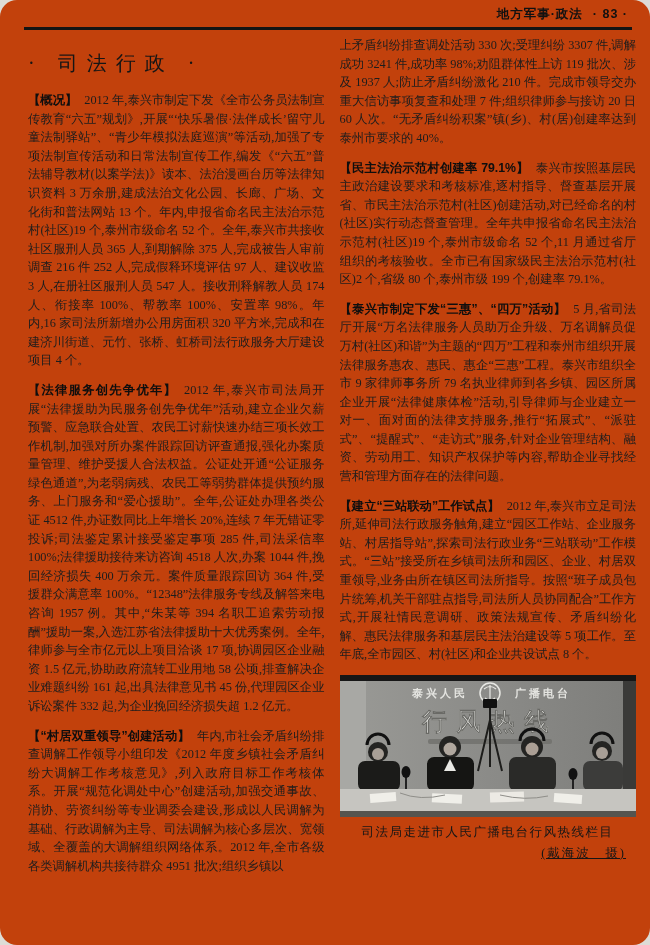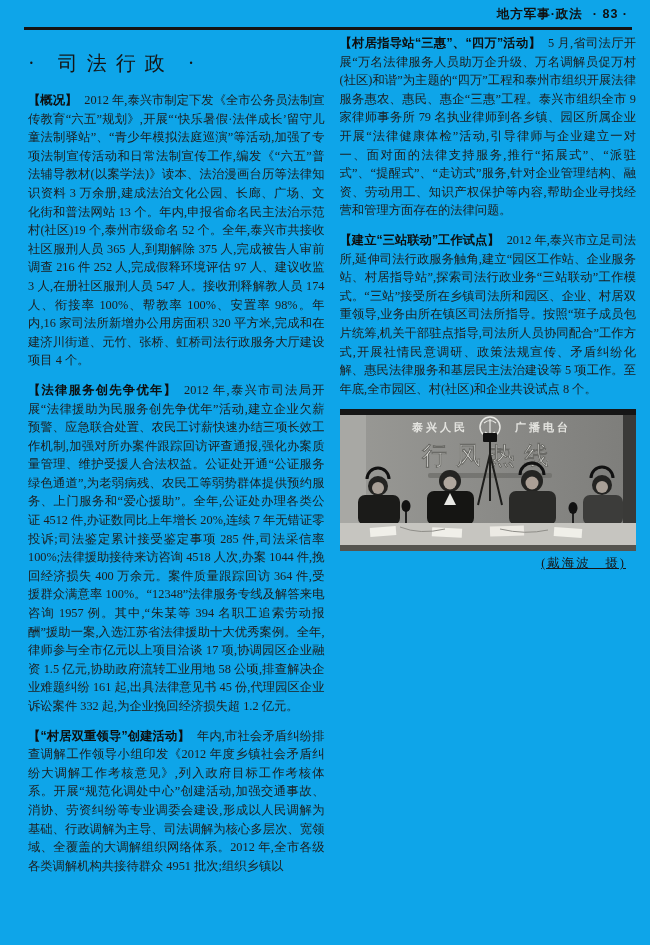--- a/index.html
+++ b/index.html
@@ -1,19 +1,19 @@
 <!DOCTYPE html>
 <html><head>
 <meta charset="utf-8">
 <style>
   html,body{margin:0;padding:0;background:#dddcd6;}
   .page{
     position:relative;width:650px;height:945px;margin:0 auto;
-    background:#0ea5e9;overflow:hidden;
-    font-family:"Liberation Serif","DejaVu Serif",serif;color:#1c1c1c;
+    background:#c2410c;overflow:hidden;
+    font-family:"Liberation Serif","DejaVu Serif",serif;color:#1c1c1c;border-radius:17px;
   }
   .running-head{
     position:absolute;top:6px;right:22px;
     font-family:"Liberation Sans","DejaVu Sans",sans-serif;
     font-weight:700;font-size:12.5px;letter-spacing:1px;color:#111;
     display:flex;gap:10px;align-items:baseline;
   }
   .head-rule{position:absolute;top:27px;left:24px;right:18px;height:3px;background:#141414;}
   .columns{
     position:absolute;top:34px;left:28px;right:14px;bottom:0;
@@ -65,23 +65,25 @@
       <h1 class="sec-title">· 司法行政 ·</h1>
 
       <p class="para"><b class="ph">【概况】</b><span>2012 年,泰兴市制定下发《全市公务员法制宣传教育“六五”规划》,开展“‘快乐暑假·法伴成长’留守儿童法制驿站”、“青少年模拟法庭巡演”等活动,加强了专项法制宣传活动和日常法制宣传工作,编发《“六五”普法辅导教材(以案学法)》读本、法治漫画台历等法律知识资料 3 万余册,建成法治文化公园、长廊、广场、文化街和普法网站 13 个。年内,申报省命名民主法治示范村(社区)19 个,泰州市级命名 52 个。全年,泰兴市共接收社区服刑人员 365 人,到期解除 375 人,完成被告人审前调查 216 件 252 人,完成假释环境评估 97 人、建议收监 3 人,在册社区服刑人员 547 人。接收刑释解教人员 174 人、衔接率 100%、帮教率 100%、安置率 98%。年内,16 家司法所新增办公用房面积 320 平方米,完成和在建济川街道、元竹、张桥、虹桥司法行政服务大厅建设项目 4 个。</span></p>
 
       <p class="para"><b class="ph">【法律服务创先争优年】</b><span>2012 年,泰兴市司法局开展“法律援助为民服务创先争优年”活动,建立企业欠薪预警、应急联合处置、农民工讨薪快速办结三项长效工作机制,加强对所办案件跟踪回访评查通报,强化办案质量管理、维护受援人合法权益。公证处开通“公证服务绿色通道”,为老弱病残、农民工等弱势群体提供预约服务、上门服务和“爱心援助”。全年,公证处办理各类公证 4512 件,办证数同比上年增长 20%,连续 7 年无错证零投诉;司法鉴定累计接受鉴定事项 285 件,司法采信率 100%;法律援助接待来访咨询 4518 人次,办案 1044 件,挽回经济损失 400 万余元。案件质量跟踪回访 364 件,受援群众满意率 100%。“12348”法律服务专线及解答来电咨询 1957 例。其中,“朱某等 394 名职工追索劳动报酬”援助一案,入选江苏省法律援助十大优秀案例。全年,律师参与全市亿元以上项目洽谈 17 项,协调园区企业融资 1.5 亿元,协助政府流转工业用地 58 公顷,排查解决企业难题纠纷 161 起,出具法律意见书 45 份,代理园区企业诉讼案件 332 起,为企业挽回经济损失超 1.2 亿元。</span></p>
 
       <p class="para"><b class="ph">【“村居双重领导”创建活动】</b><span>年内,市社会矛盾纠纷排查调解工作领导小组印发《2012 年度乡镇社会矛盾纠纷大调解工作考核意见》,列入政府目标工作考核体系。开展“规范化调处中心”创建活动,加强交通事故、消协、劳资纠纷等专业调委会建设,形成以人民调解为基础、行政调解为主导、司法调解为核心多层次、宽领域、全覆盖的大调解组织网络体系。2012 年,全市各级各类调解机构共接待群众 4951 批次;组织乡镇以</span></p>
     </div>
 
     <div class="col">
+      <p class="para cont"><span>上矛盾纠纷排查调处活动 330 次;受理纠纷 3307 件,调解成功 3241 件,成功率 98%;劝阻群体性上访 119 批次、涉及 1937 人;防止矛盾纠纷激化 210 件。完成市领导交办重大信访事项复查和处理 7 件;组织律师参与接访 20 日 60 人次。“无矛盾纠纷积案”镇(乡)、村(居)创建率达到泰州市要求的 40%。</span></p>
 
+      <p class="para"><b class="ph">【民主法治示范村创建率 79.1%】</b><span>泰兴市按照基层民主政治建设要求和考核标准,逐村指导、督查基层开展省、市民主法治示范村(社区)创建活动,对已经命名的村(社区)实行动态督查管理。全年共申报省命名民主法治示范村(社区)19 个,泰州市级命名 52 个,11 月通过省厅组织的考核验收。全市已有国家级民主法治示范村(社区)2 个,省级 80 个,泰州市级 199 个,创建率 79.1%。</span></p>
 
-      <p class="para"><b class="ph">【村居指导站“三惠”、“四万”活动】</b><span>5 月,省司法厅开展“万名法律服务人员助万企升级、万名调解员促万村(社区)和谐”为主题的“四万”工程和泰州市组织开展法律服务惠农、惠民、惠企“三惠”工程。泰兴市组织全市 9 家律师事务所 79 名执业律师到各乡镇、园区所属企业开展“法律健康体检”活动,引导律师与企业建立一对一、面对面的法律支持服务,推行“拓展式”、“派驻式”、“提醒式”、“走访式”服务,针对企业管理结构、融资、劳动用工、知识产权保护等内容,帮助企业寻找经营和管理方面存在的法律问题。</span></p>
+      <p class="para"><b class="ph">【泰兴市制定下发“三惠”、“四万”活动】</b><span>5 月,省司法厅开展“万名法律服务人员助万企升级、万名调解员促万村(社区)和谐”为主题的“四万”工程和泰州市组织开展法律服务惠农、惠民、惠企“三惠”工程。泰兴市组织全市 9 家律师事务所 79 名执业律师到各乡镇、园区所属企业开展“法律健康体检”活动,引导律师与企业建立一对一、面对面的法律支持服务,推行“拓展式”、“派驻式”、“提醒式”、“走访式”服务,针对企业管理结构、融资、劳动用工、知识产权保护等内容,帮助企业寻找经营和管理方面存在的法律问题。</span></p>
 
       <p class="para"><b class="ph">【建立“三站联动”工作试点】</b><span>2012 年,泰兴市立足司法所,延伸司法行政服务触角,建立“园区工作站、企业服务站、村居指导站”,探索司法行政业务“三站联动”工作模式。“三站”接受所在乡镇司法所和园区、企业、村居双重领导,业务由所在镇区司法所指导。按照“班子成员包片统筹,机关干部驻点指导,司法所人员协同配合”工作方式,开展社情民意调研、政策法规宣传、矛盾纠纷化解、惠民法律服务和基层民主法治建设等 5 项工作。至年底,全市园区、村(社区)和企业共设试点 8 个。</span></p>
 
 
       <figure class="photo-fig">
         <svg class="photo-frame" viewBox="0 0 297 142" xmlns="http://www.w3.org/2000/svg">
           <defs>
             <linearGradient id="bgGrad" x1="0" y1="0" x2="1" y2="0">
               <stop offset="0" stop-color="#9a9a96"></stop>
               <stop offset="0.5" stop-color="#8b8b88"></stop>
@@ -142,18 +144,19 @@
           </g>
 
           <rect x="0" y="114" width="297" height="28" fill="#c6c5c0"></rect>
           <rect x="0" y="136" width="297" height="6" fill="#55544f"></rect>
           <rect x="30" y="118" width="26" height="9" fill="#f0efe9" transform="rotate(-4 43 122)"></rect>
           <rect x="92" y="119" width="30" height="9" fill="#f0efe9" transform="rotate(3 107 123)"></rect>
           <rect x="150" y="117" width="34" height="10" fill="#eceae4" transform="rotate(-2 167 122)"></rect>
           <rect x="214" y="119" width="28" height="9" fill="#f0efe9" transform="rotate(4 228 123)"></rect>
           <path d="M60 118 q20 8 45 2 M160 120 q25 6 48 1" stroke="#8f8e89" stroke-width="1" fill="none"></path>
         </svg>
+        <figcaption class="photo-caption">司法局走进市人民广播电台行风热线栏目</figcaption>
         <div class="photo-credit">(戴海波　摄)</div>
       </figure>
     </div>
 
   </div>
 </div>
 
 </body></html>

